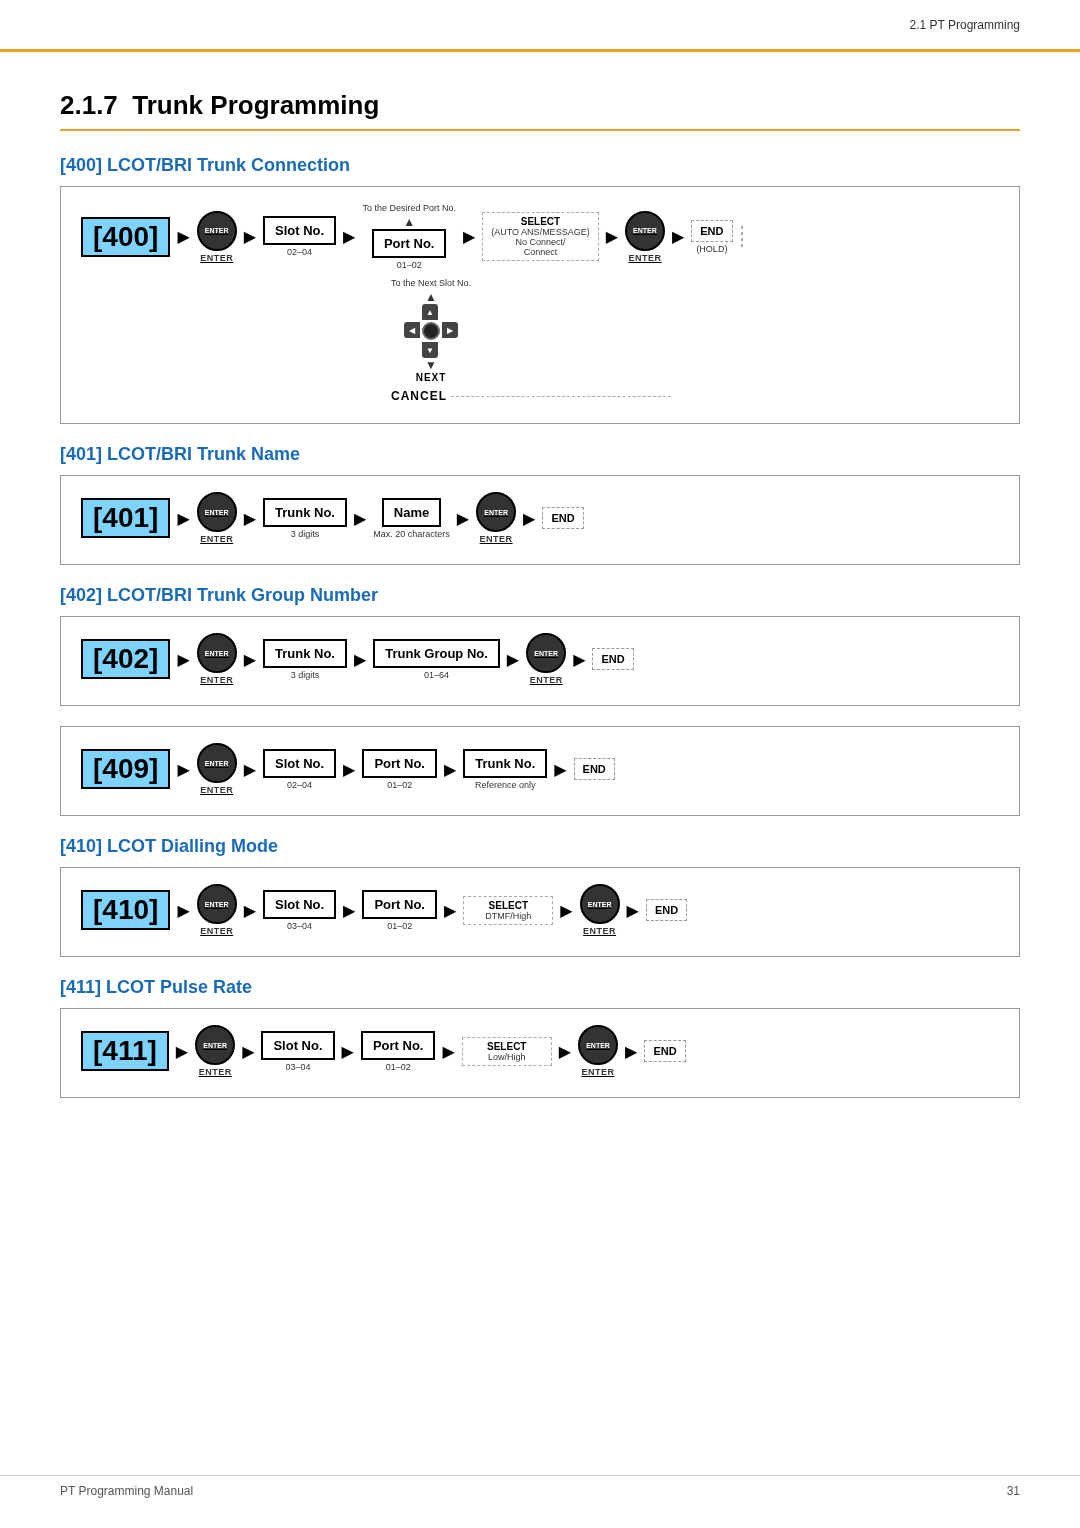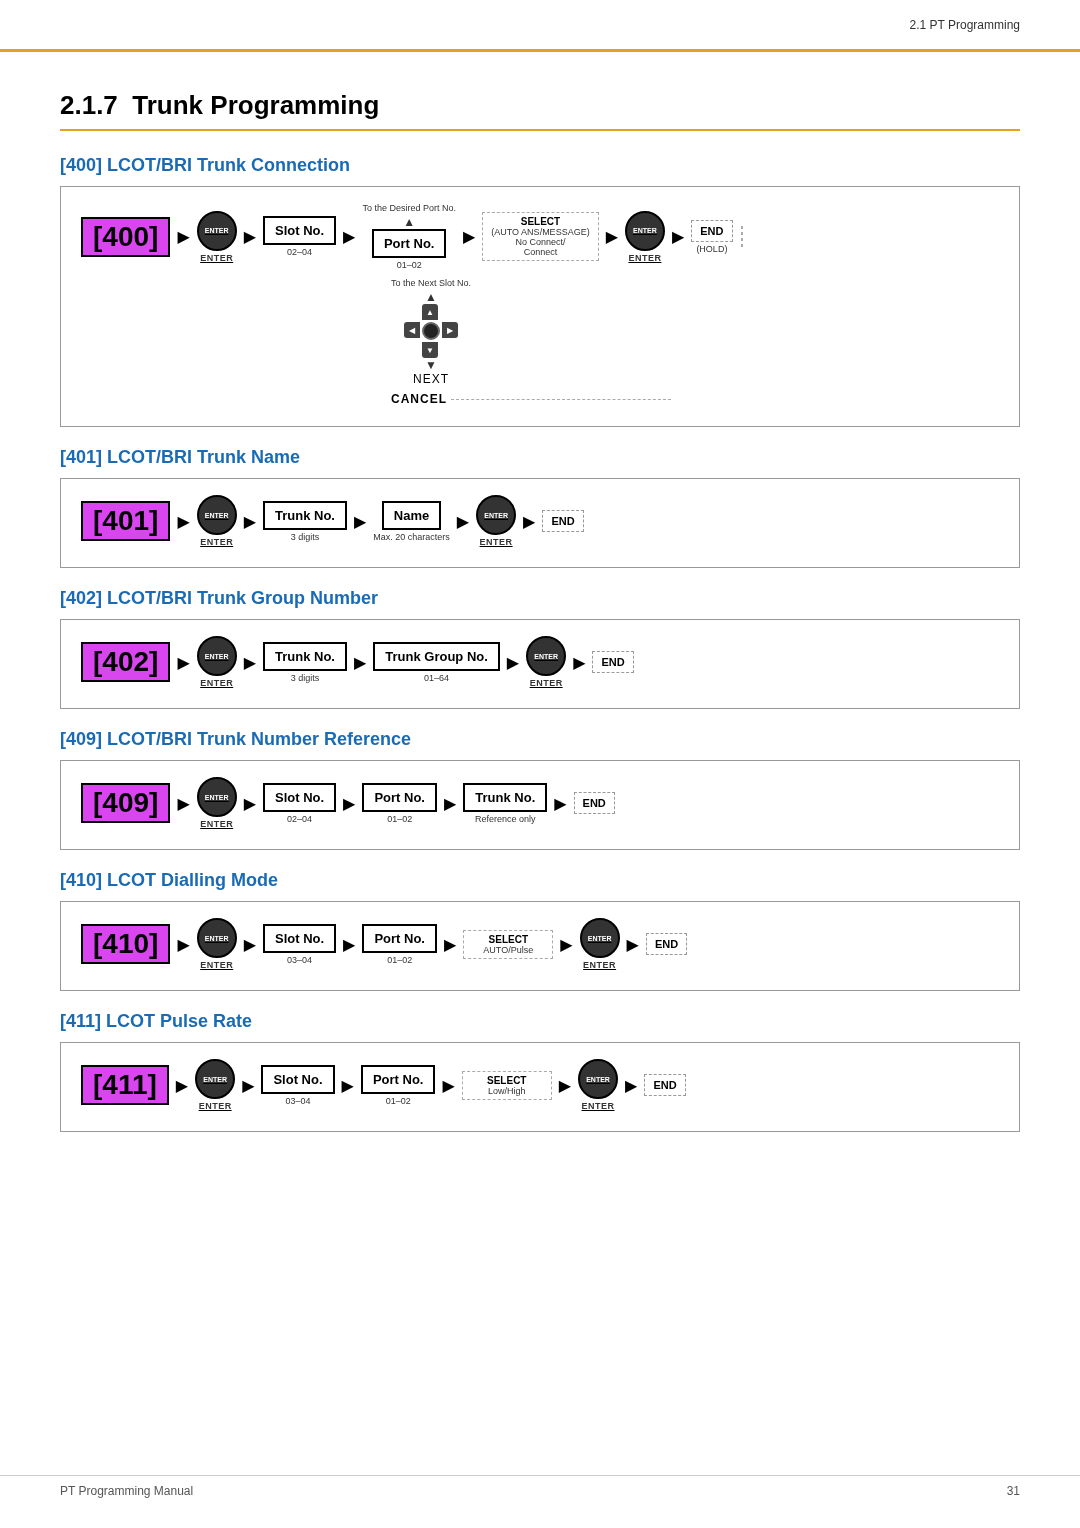--- a/index.html
+++ b/index.html
@@ -71,21 +71,21 @@
       gap: 4px;
       flex-wrap: nowrap;
     }
 
     
     .big-num {
       font-size: 28px;
       font-weight: bold;
       border: 2px solid #000;
       padding: 4px 10px;
-      background: #d946ef;
+      background: #7dd3fc;
       line-height: 1;
     }
 
     
     .circle-btn {
       width: 40px;
       height: 40px;
       border-radius: 50%;
       border: 2px solid #000;
       background: #333;
@@ -310,21 +310,21 @@
                 <span style="color:#fff;font-size:8px;">◀</span>
               </div>
 
               <div style="position:absolute;top:18px;right:0;width:16px;height:16px;background:#444;border-radius:0 3px 3px 0;display:flex;align-items:center;justify-content:center;">
                 <span style="color:#fff;font-size:8px;">▶</span>
               </div>
 
               <div style="position:absolute;top:18px;left:18px;width:18px;height:18px;background:#222;border-radius:50%;border:2px solid #666;"></div>
             </div>
             <div style="font-size:12px;color:#333;">▼</div>
-            <div style="font-size:12px;font-weight:normal;letter-spacing:1px;">NEXT</div>
+            <div style="font-size:10px;font-weight:bold;letter-spacing:1px;">NEXT</div>
           </div>
         </div>
 
         <div style="display:flex;align-items:center;gap:4px;margin-top:6px;">
           <span style="font-size:12px;font-weight:bold;letter-spacing:1px;">CANCEL</span>
           <div style="border-top:1.5px dashed #aaa;width:220px;"></div>
         </div>
       </div>
     </div>
   </div>
@@ -405,21 +405,20 @@
         <div class="end-box-wrapper">
           <div class="dashed-rect">
             <span>END</span>
           </div>
         </div>
       </div>
     </div>
   </div>
 
   <div class="section-wrapper">
-    <div class="section-heading">[409] LCOT/BRI Trunk Number Reference</div>
     <div class="diagram-box">
       <div class="flow-row">
         <div class="flow-item">
           <div class="big-num">[409]</div>
         </div>
         <span class="arrow-right">▶</span>
         <div class="btn-with-label">
           <div class="circle-btn">
             <span style="font-size:7px;color:#fff;font-weight:bold;">ENTER</span>
           </div>
@@ -471,21 +470,21 @@
         </div>
         <span class="arrow-right">▶</span>
         <div class="param-box-wrapper">
           <div class="param-box">Port No.</div>
           <div class="param-box-label">01–02</div>
         </div>
         <span class="arrow-right">▶</span>
         <div class="select-box-wrapper">
           <div class="select-dashed">
             <div class="select-title">SELECT</div>
-            <div class="select-sub" style="font-size:9px;color:#333;">AUTO/Pulse</div>
+            <div class="select-sub" style="font-size:9px;color:#333;">DTMF/High</div>
           </div>
         </div>
         <span class="arrow-right">▶</span>
         <div class="btn-with-label">
           <div class="circle-btn">
             <span style="font-size:7px;color:#fff;font-weight:bold;">ENTER</span>
           </div>
           <div class="circle-btn-label">ENTER</div>
         </div>
         <span class="arrow-right">▶</span>

